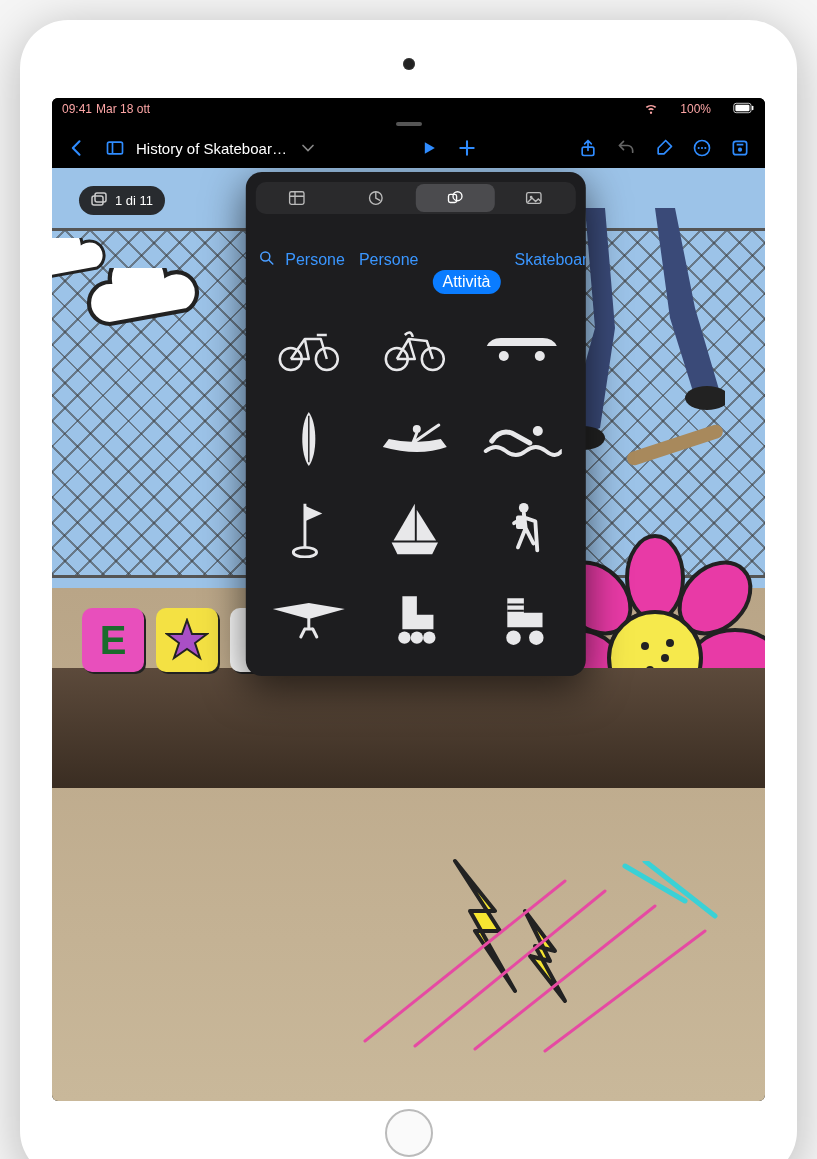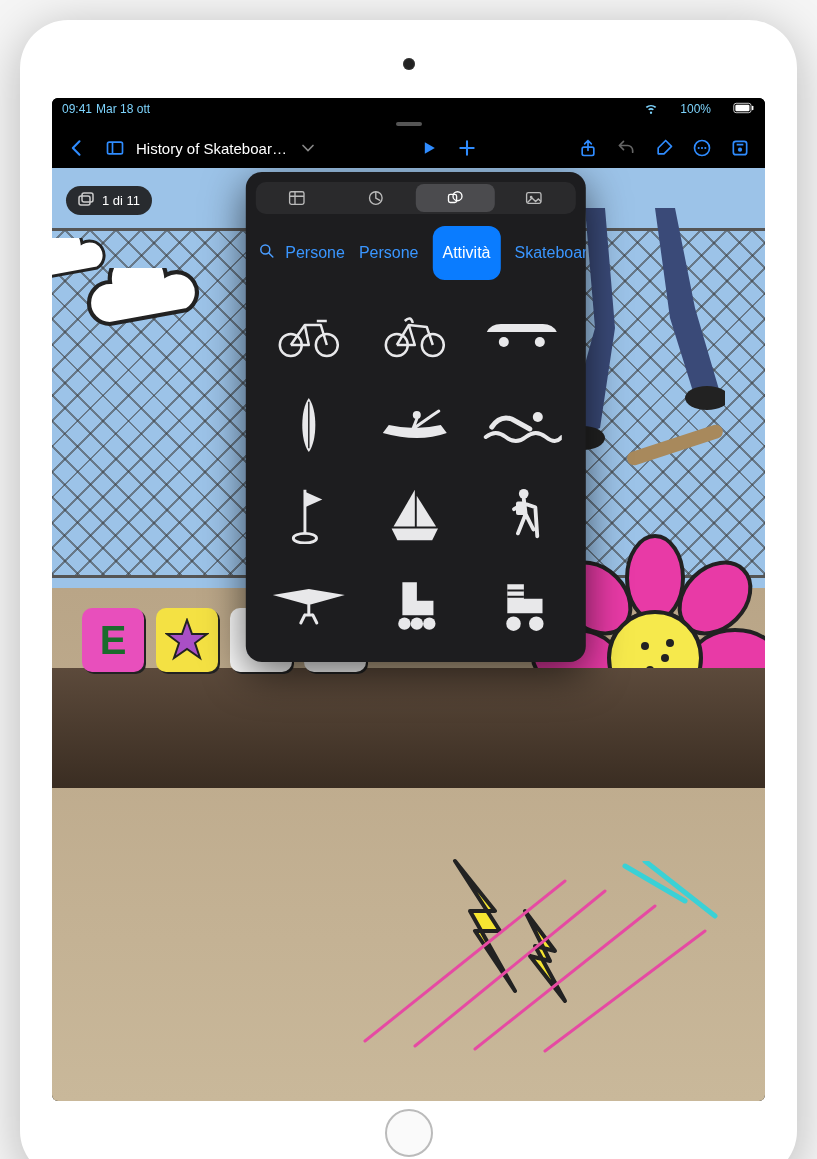--- a/index.html
+++ b/index.html
@@ -33,21 +33,21 @@
     border-radius: 6px;
     overflow: hidden;
     position: relative;
     background: #000;
   }
 
   
   .statusbar {
     height: 22px; display: flex; justify-content: space-between;
     align-items: center; padding: 0 10px;
-    color: #7dd3fc; font-size: 12px; background: #000;
+    color: #fca5a5; font-size: 12px; background: #000;
   }
   .statusbar .right { display:flex; gap:22px; align-items:center;}
   .statusbar .pill { display:flex; gap:4px; align-items:center;}
   .indicator-bar { width:26px; height:4px; background:#555; border-radius:2px; margin:0 auto;}
   .indicator-wrap{height:8px; display:flex; align-items:center; justify-content:center; background:#000;}
 
   
   .app-toolbar {
     height: 40px; display: flex; align-items: center;
     background:#000; padding:0 8px; gap:4px;
@@ -93,21 +93,21 @@
   .letter.w{background:#fff;}
   .graffiti{
     position:absolute; right:-20px; top:360px; width:260px; height:260px;
   }
   .lightning{position:absolute; bottom:90px; right:190px;}
   .rays{position:absolute; bottom:40px; right:40px;}
   .legs{position:absolute; top:40px; right:40px; width:180px; height:260px;}
 
   
   .slide-pill{
-    position:absolute; top:18px; left:14px;
+    position:absolute; top:18px; left:27px;
     background:rgba(30,30,30,.92); color:#fff;
     padding:6px 12px; border-radius:16px; font-size:13px;
     display:flex; gap:8px; align-items:center;
   }
 
   
   .popover{
     position:absolute; top:4px; left:50%; transform:translateX(-48%);
     width:340px; background:#1d1d1f; border-radius:16px;
     box-shadow:0 12px 40px rgba(0,0,0,.6);
@@ -117,21 +117,21 @@
     display:flex; background:#2a2a2c; margin:10px 10px 4px; border-radius:10px; padding:2px;
   }
   .seg-btn{flex:1; height:28px; display:flex; align-items:center; justify-content:center; border-radius:8px; color:#bbb;}
   .seg-btn.active{background:#4b4b4e; color:#fff;}
   .seg-btn svg{width:18px;height:18px;}
   .pop-cats{
     display:flex; gap:14px; padding:8px 12px 10px; align-items:center; font-size:16px;
   }
   .search-ic{color:#4a9dff;}
   .cat{color:#3a96ff; white-space:nowrap;}
-  .cat.active{background:#0a7cff; color:#fff; padding:18px 10px; border-radius:12px;}
+  .cat.active{background:#0a7cff; color:#fff; padding:3px 10px; border-radius:12px;margin-top:44px;}
   .shape-grid{
     display:grid; grid-template-columns:repeat(3,1fr);
     gap:12px 12px; padding:6px 16px 18px;
   }
   .shape-cell{
     height:78px; display:flex; align-items:center; justify-content:center;
     color:#e8e8ea;
   }
   .shape-cell svg{width:64px;height:58px;}
   .shape-cell.wide svg{width:80px;}

